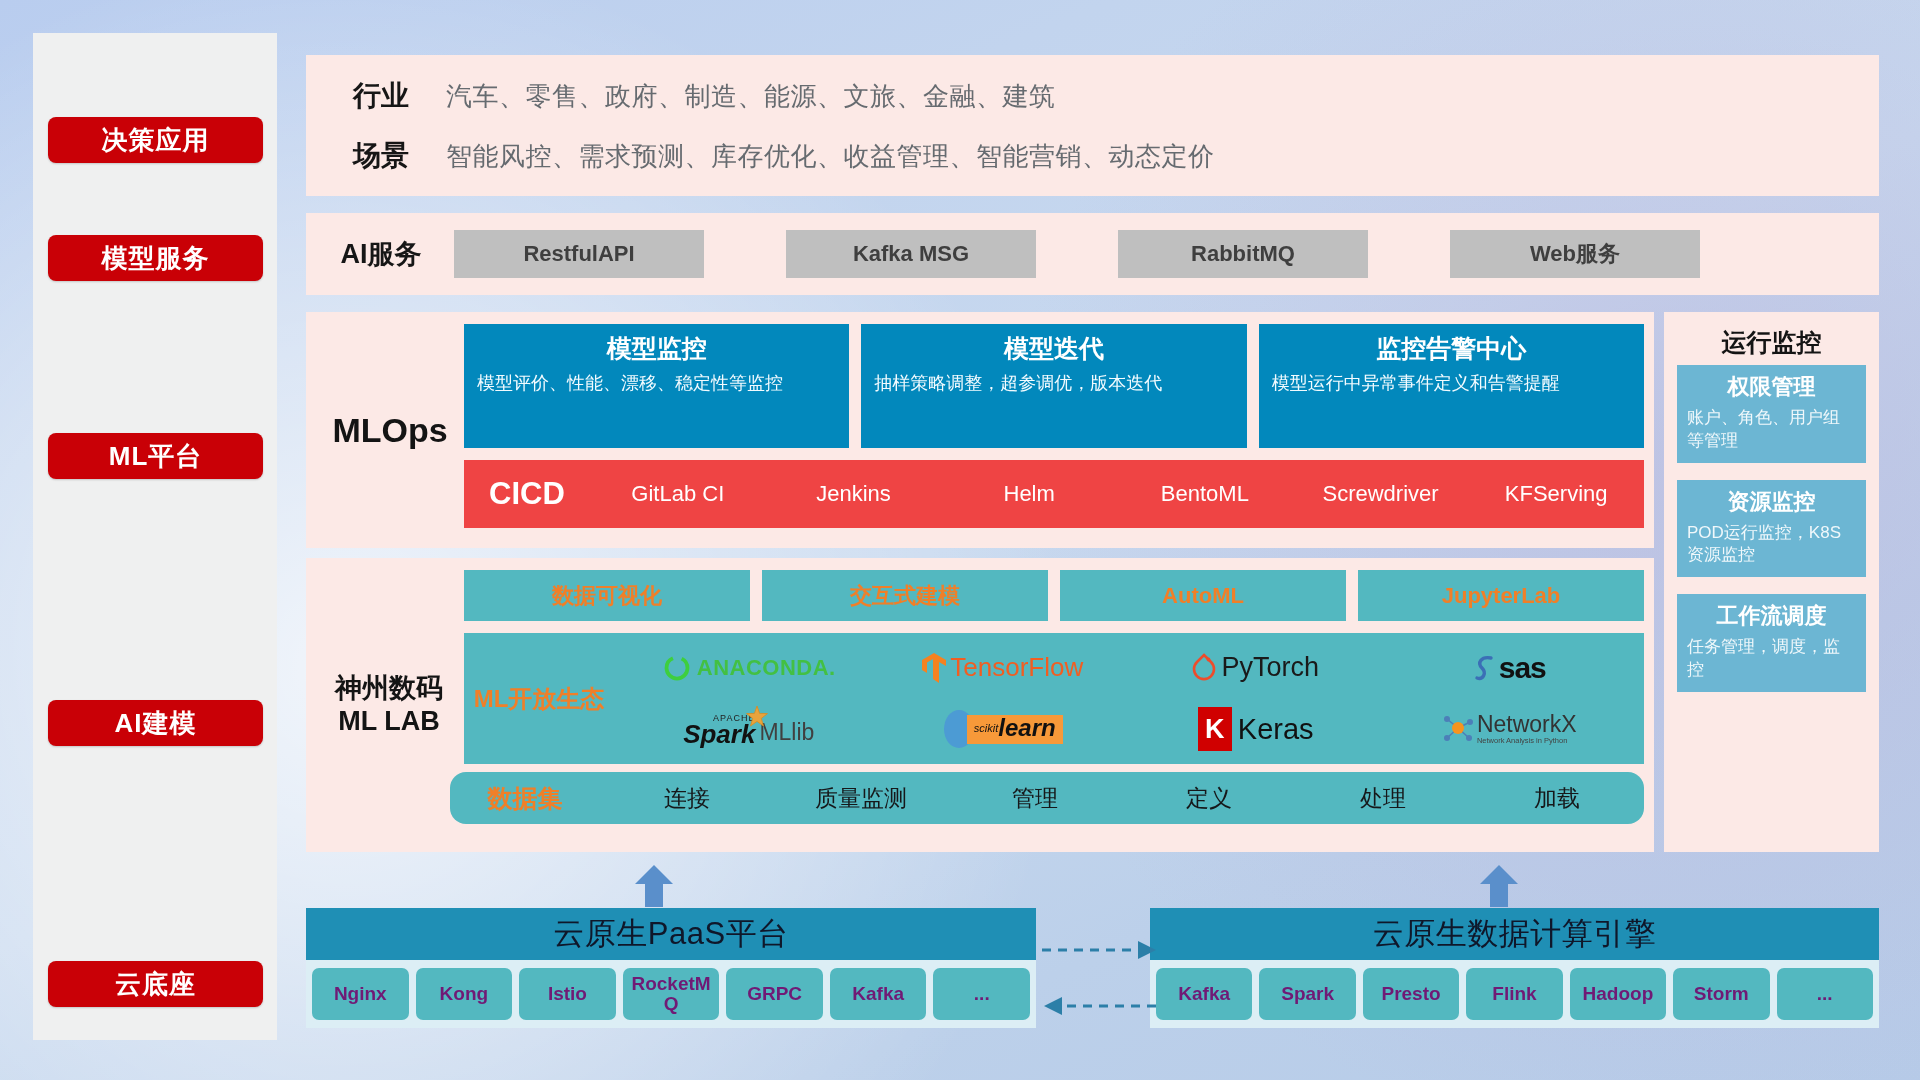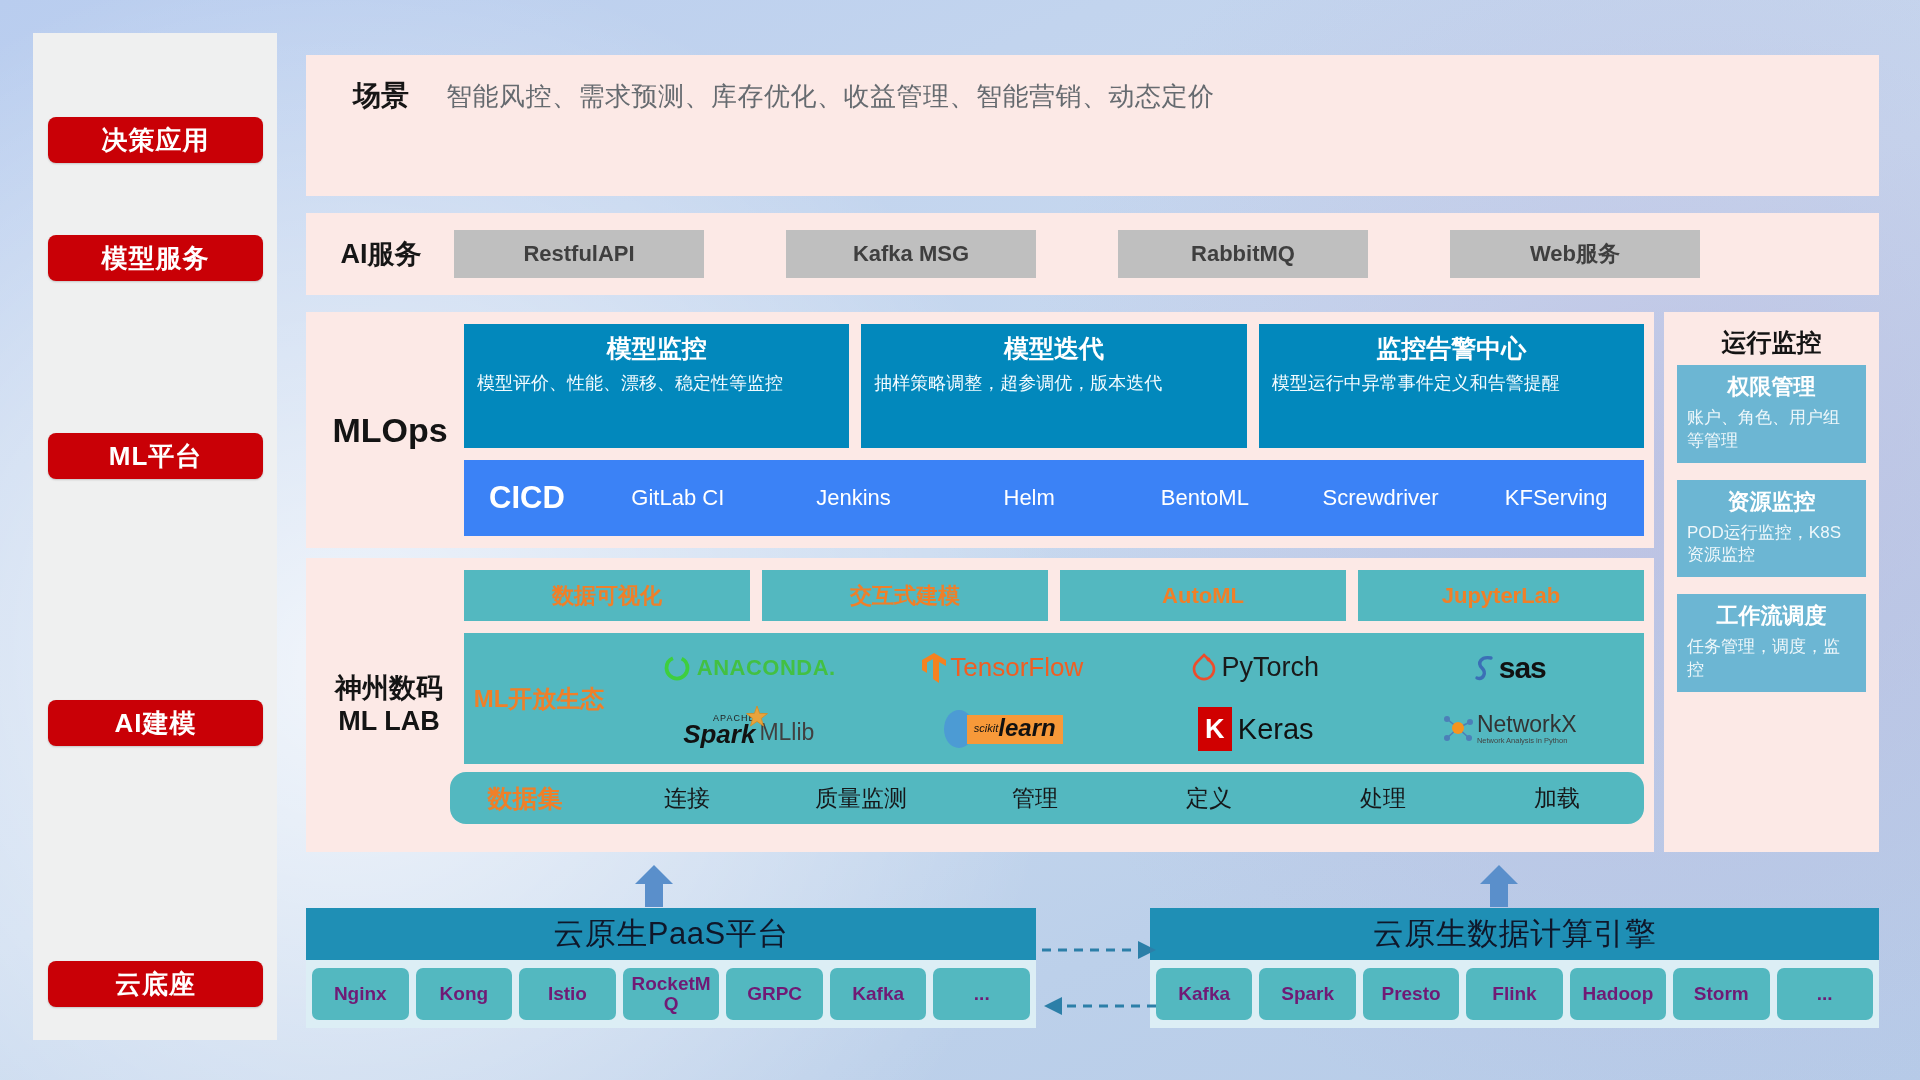--- a/index.html
+++ b/index.html
@@ -89,22 +89,22 @@
   .mlops-card {
     flex: 1 1 0; height: 124px; background: #0288bc;
     padding: 10px 13px 8px 13px; color: #ffffff;
   }
   .mlops-card .t {
     font-size: 25px; font-weight: bold; text-align: center; line-height: 1.15;
     margin-bottom: 9px;
   }
   .mlops-card .d { font-size: 18px; line-height: 1.32; color: #f2fbff; }
   .cicd-bar {
-    position: absolute; left: 158px; top: 148px; right: 10px; height: 76px;
-    background: #3b82f6; display: flex; align-items: center;
+    position: absolute; left: 158px; top: 148px; right: 10px; height: 68px;
+    background: #ef4444; display: flex; align-items: center;
     overflow: hidden;
   }
   .cicd-title {
     font-size: 31px; font-weight: bold; color: #ffffff;
     flex: 0 0 126px; text-align: center;
   }
   .cicd-item {
     flex: 1 1 0; font-size: 22px; color: #ffffff; text-align: center;
     line-height: 1.0; word-break: break-all;
     max-height: 60px;
@@ -200,20 +200,24 @@
 
 <div class="left-rail">
   <div class="stage-btn s0">决策应用</div>
   <div class="stage-btn s1">模型服务</div>
   <div class="stage-btn s2">ML平台</div>
   <div class="stage-btn s3">AI建模</div>
   <div class="stage-btn s4">云底座</div>
 </div>
 
 <div class="panel" id="panel-app">
+  <div class="kv-row">
+    <div class="kv-label">行业</div>
+    <div class="kv-value">汽车、零售、政府、制造、能源、文旅、金融、建筑</div>
+  </div>
   <div class="kv-row">
     <div class="kv-label">场景</div>
     <div class="kv-value">智能风控、需求预测、库存优化、收益管理、智能营销、动态定价</div>
   </div>
 </div>
 
 <div class="panel" id="panel-service">
   <div class="svc-row">
     <div class="svc-label">AI服务</div>
     <div class="svc-items">

